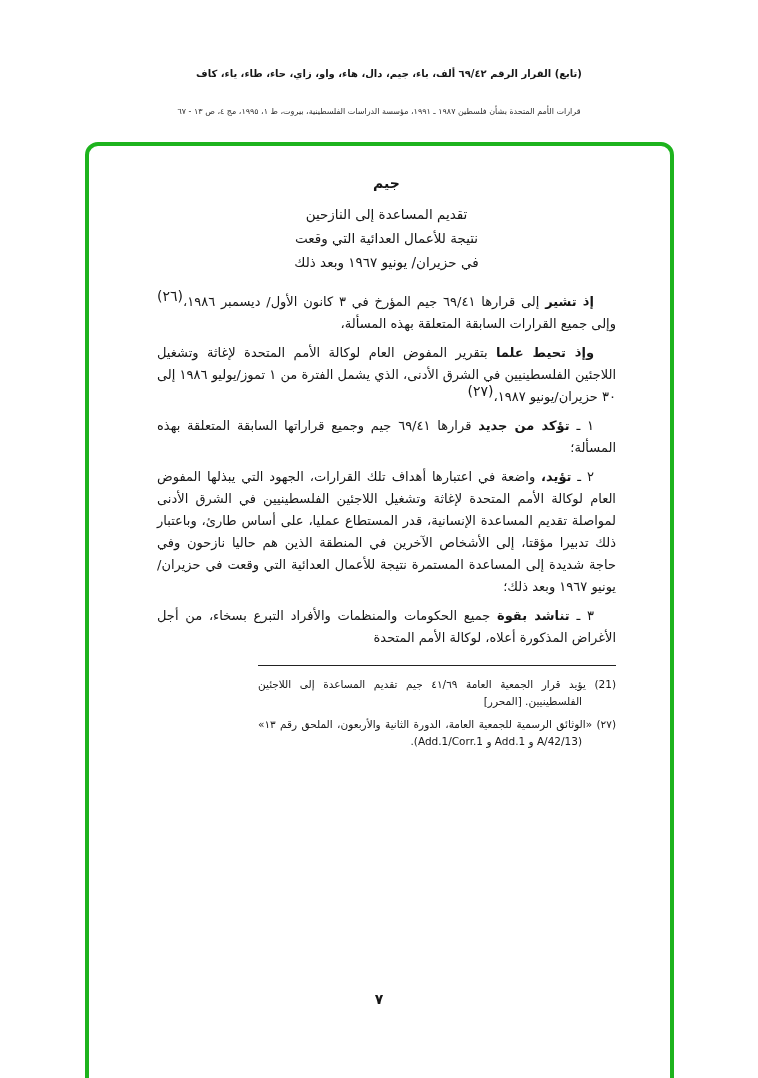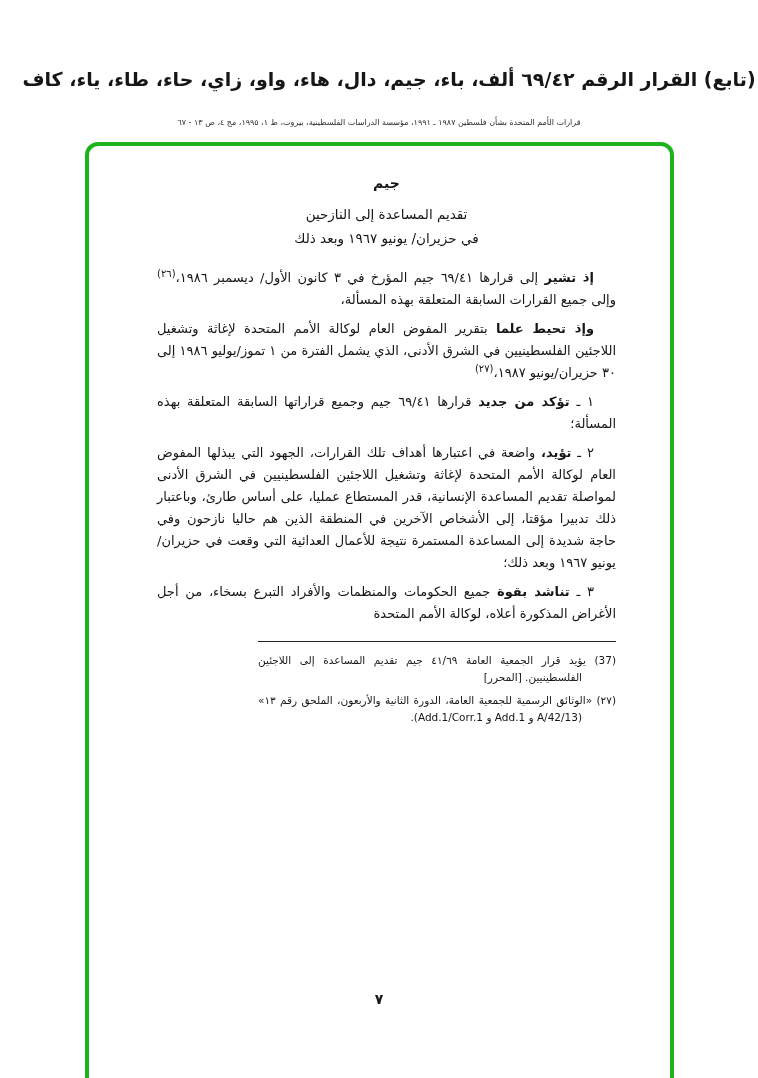--- a/index.html
+++ b/index.html
@@ -12,21 +12,21 @@
     overflow: hidden;
   }
   .page { position: absolute; inset: 0; background: #ffffff; }
 
   
   .doc-header {
     position: absolute; top: 68px; left: 0; width: 100%;
     text-align: center;
   }
   .header-title {
-    font-size: 19px; font-weight: 700; letter-spacing: 0;
+    font-size: 10px; font-weight: 700; letter-spacing: 0;
     direction: rtl;
     padding-left: 20px;
   }
   .header-source {
     margin-top: 28px;
     font-size: 8px; color: #2b2b2b;
     direction: rtl; letter-spacing: 0.2px;
   }
 
   
@@ -52,21 +52,21 @@
   .doc-title-line {
     text-align: center; font-weight: 400; font-size: 13.5px;
     line-height: 24px;
   }
   .para {
     text-indent: 22px;
     margin-bottom: 7px;
     text-align: justify;
   }
   .para .bold { font-weight: 700; }
-  .para sup { font-size: 10px; line-height: 0; vertical-align: super; }
+  .para sup { font-size: 14px; line-height: 0; vertical-align: super; }
 
   
   .footnote-sep {
     width: 358px; margin: 16px 0 10px auto;
     border-top: 1.5px solid #222;
   }
   .footnotes {
     width: 358px; margin-left: auto; margin-right: 0;
     font-size: 10.5px; line-height: 17px;
   }
@@ -91,35 +91,36 @@
     <div class="header-source">قرارات الأمم المتحدة بشأن فلسطين ١٩٨٧ ـ ١٩٩١، مؤسسة الدراسات الفلسطينية، بيروت، ط ١، ١٩٩٥، مج ٤، ص ١٣ - ٦٧</div>
   </header>
 
   <div class="highlight-box" style="border-color: rgb(29, 179, 29);">
     <div class="doc-body">
 
       <div class="section-letter">جيم</div>
 
       <div class="doc-title" id="title-lines">
           <div class="doc-title-line">تقديم المساعدة إلى النازحين</div>
+          <div class="doc-title-line">نتيجة للأعمال العدائية التي وقعت</div>
           <div class="doc-title-line">في حزيران/ يونيو ١٩٦٧ وبعد ذلك</div>
         </div>
 
       <div id="paragraphs">
           <p class="para"><span class="bold">إذ تشير</span><span> إلى قرارها ٦٩/٤١ جيم المؤرخ في ٣ كانون الأول/ ديسمبر ١٩٨٦،</span><sup>(٢٦)</sup><span> وإلى جميع القرارات السابقة المتعلقة بهذه المسألة،</span></p>
           <p class="para"><span class="bold">وإذ تحيط علما</span><span> بتقرير المفوض العام لوكالة الأمم المتحدة لإغاثة وتشغيل اللاجئين الفلسطينيين في الشرق الأدنى، الذي يشمل الفترة من ١ تموز/يوليو ١٩٨٦ إلى ٣٠ حزيران/يونيو ١٩٨٧،</span><sup>(٢٧)</sup></p>
           <p class="para"><span>١ ـ </span><span class="bold">تؤكد من جديد</span><span> قرارها ٦٩/٤١ جيم وجميع قراراتها السابقة المتعلقة بهذه المسألة؛</span></p>
           <p class="para"><span>٢ ـ </span><span class="bold">تؤيد،</span><span> واضعة في اعتبارها أهداف تلك القرارات، الجهود التي يبذلها المفوض العام لوكالة الأمم المتحدة لإغاثة وتشغيل اللاجئين الفلسطينيين في الشرق الأدنى لمواصلة تقديم المساعدة الإنسانية، قدر المستطاع عمليا، على أساس طارئ، وباعتبار ذلك تدبيرا مؤقتا، إلى الأشخاص الآخرين في المنطقة الذين هم حاليا نازحون وفي حاجة شديدة إلى المساعدة المستمرة نتيجة للأعمال العدائية التي وقعت في حزيران/يونيو ١٩٦٧ وبعد ذلك؛</span></p>
           <p class="para"><span>٣ ـ </span><span class="bold">تناشد بقوة</span><span> جميع الحكومات والمنظمات والأفراد التبرع بسخاء، من أجل الأغراض المذكورة أعلاه، لوكالة الأمم المتحدة</span></p>
         </div>
 
       <div class="footnote-sep"></div>
 
       <div class="footnotes" id="footnotes">
-          <p class="footnote">(37) يؤيد قرار الجمعية العامة ٤١/٦٩ جيم تقديم المساعدة إلى اللاجئين الفلسطينيين. [المحرر]</p>
+          <p class="footnote">(21) يؤيد قرار الجمعية العامة ٤١/٦٩ جيم تقديم المساعدة إلى اللاجئين الفلسطينيين. [المحرر]</p>
           <p class="footnote">(٢٧) «الوثائق الرسمية للجمعية العامة، الدورة الثانية والأربعون، الملحق رقم ١٣» (A/42/13 و Add.1 و Add.1/Corr.1).</p>
         </div>
 
     </div>
   </div>
 
   <div class="page-number">٧</div>
 
 </div>
 

